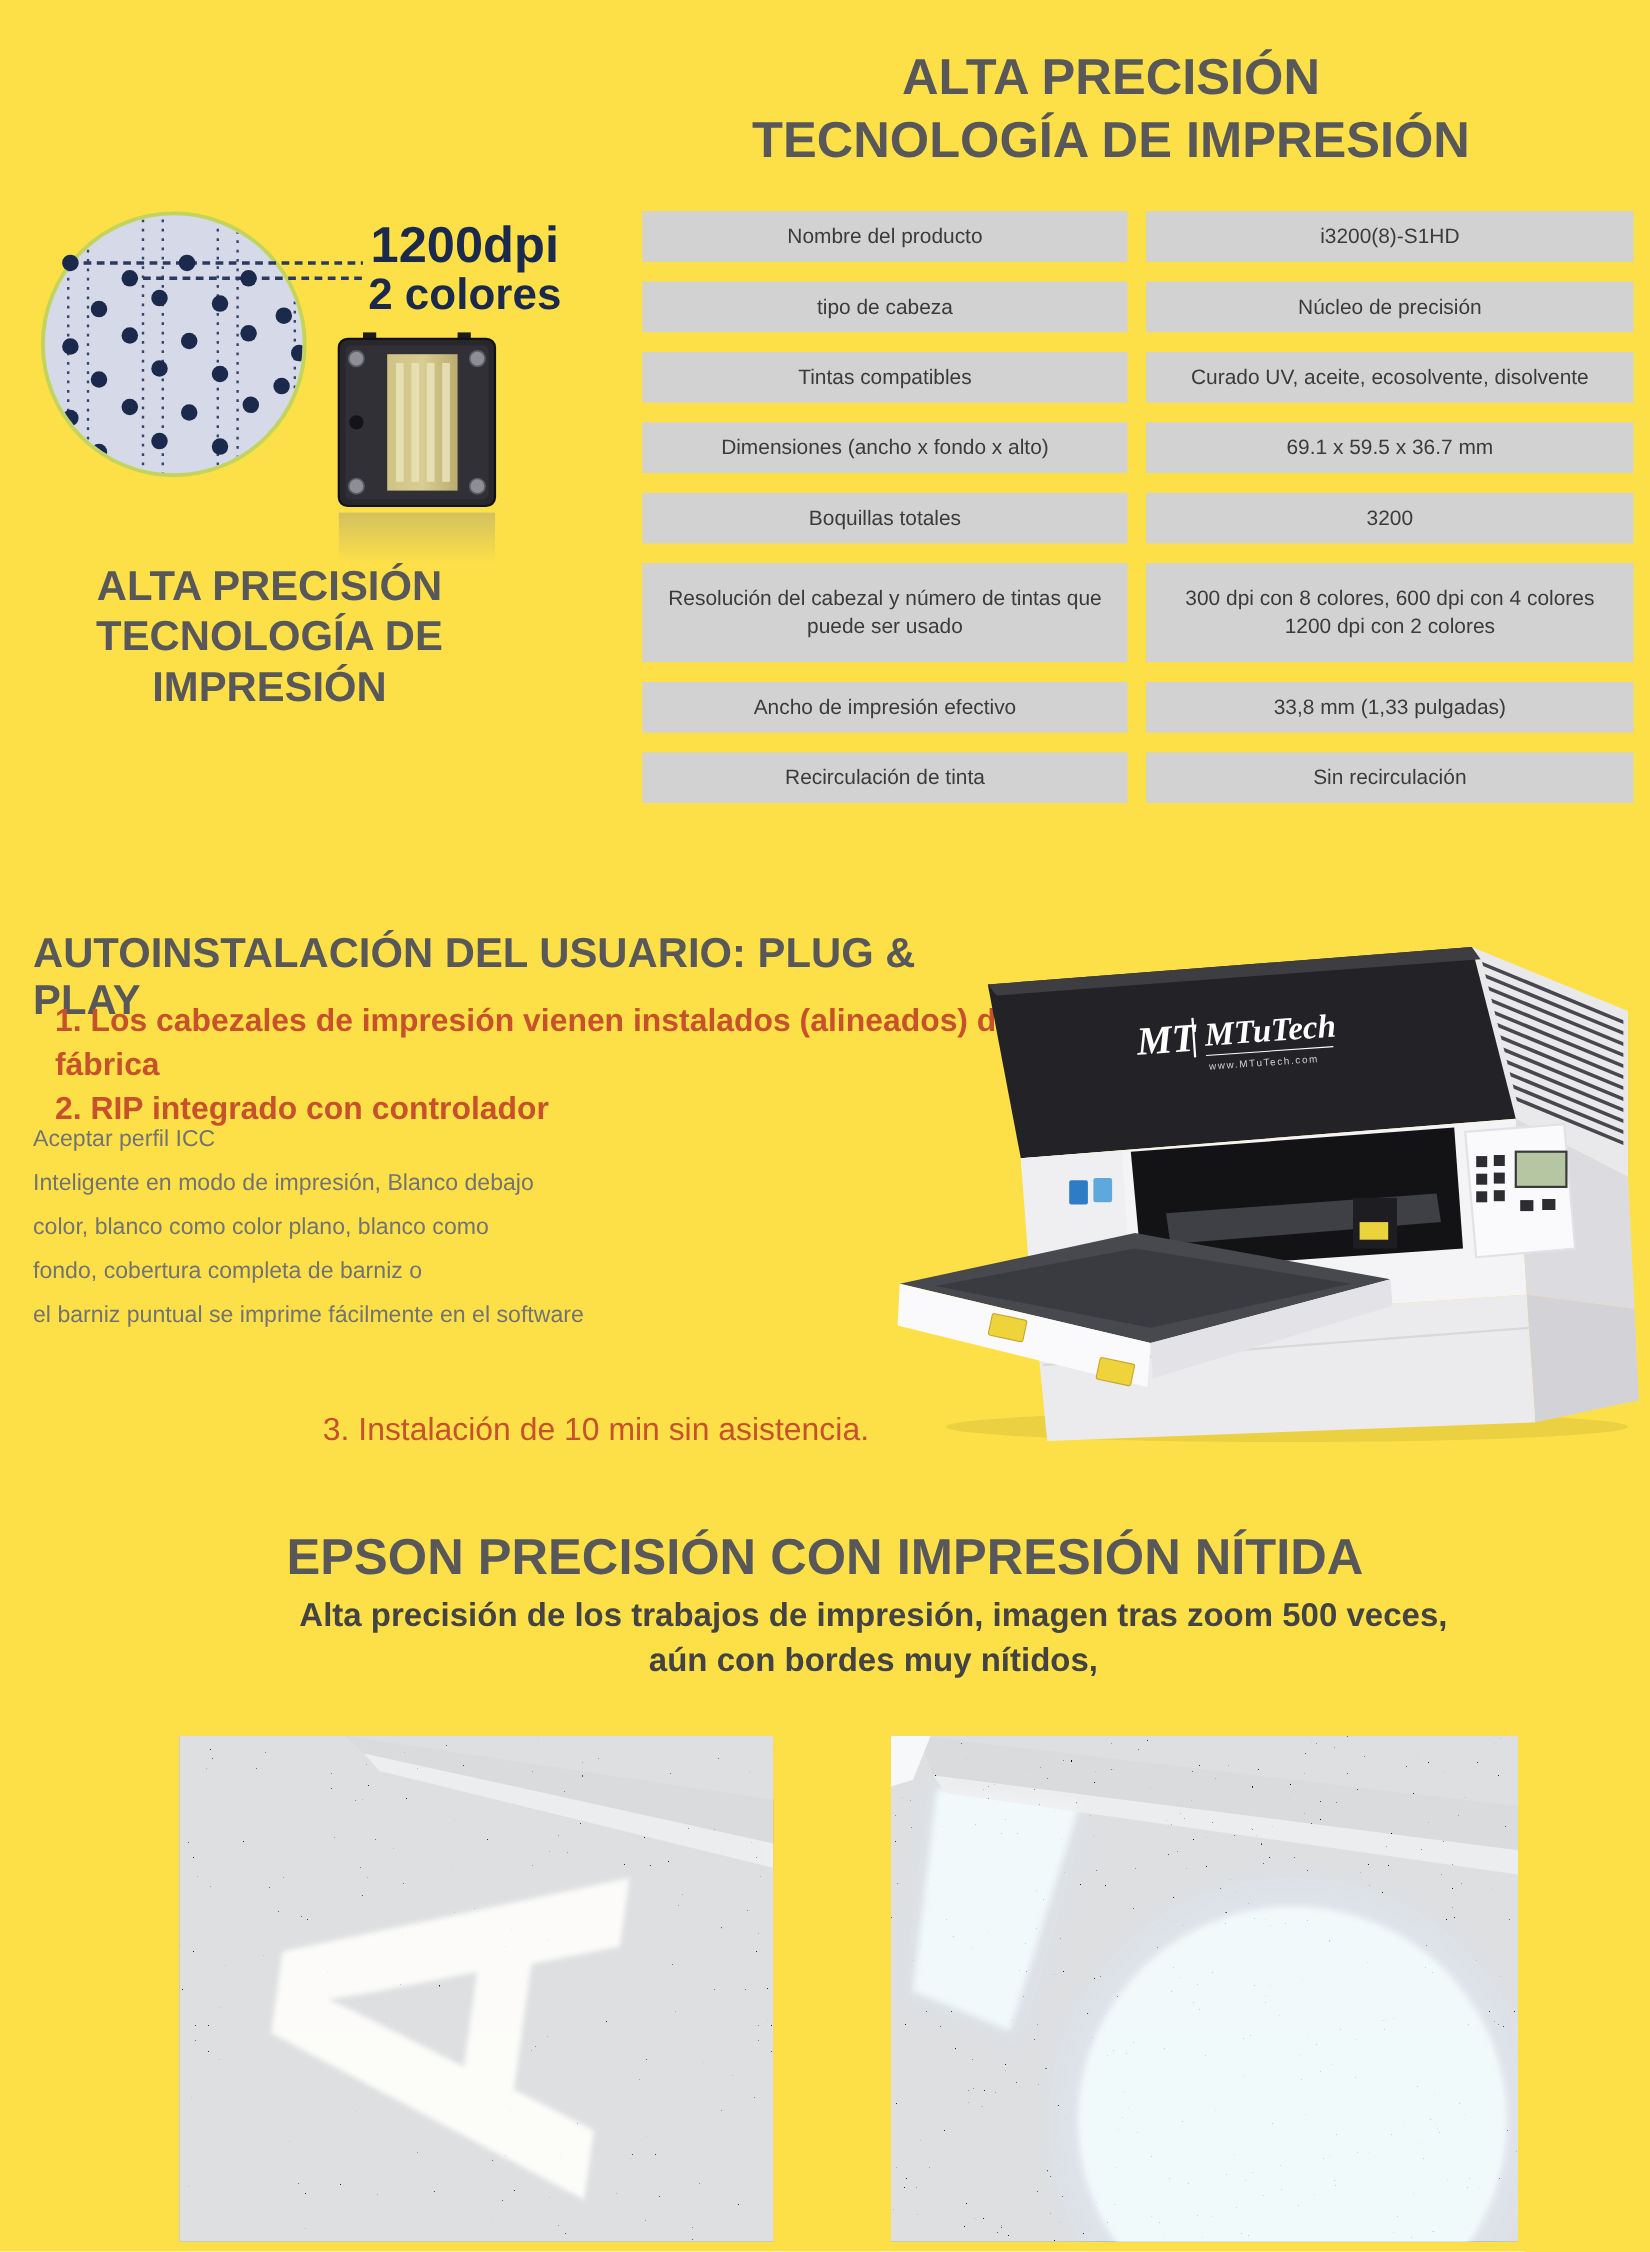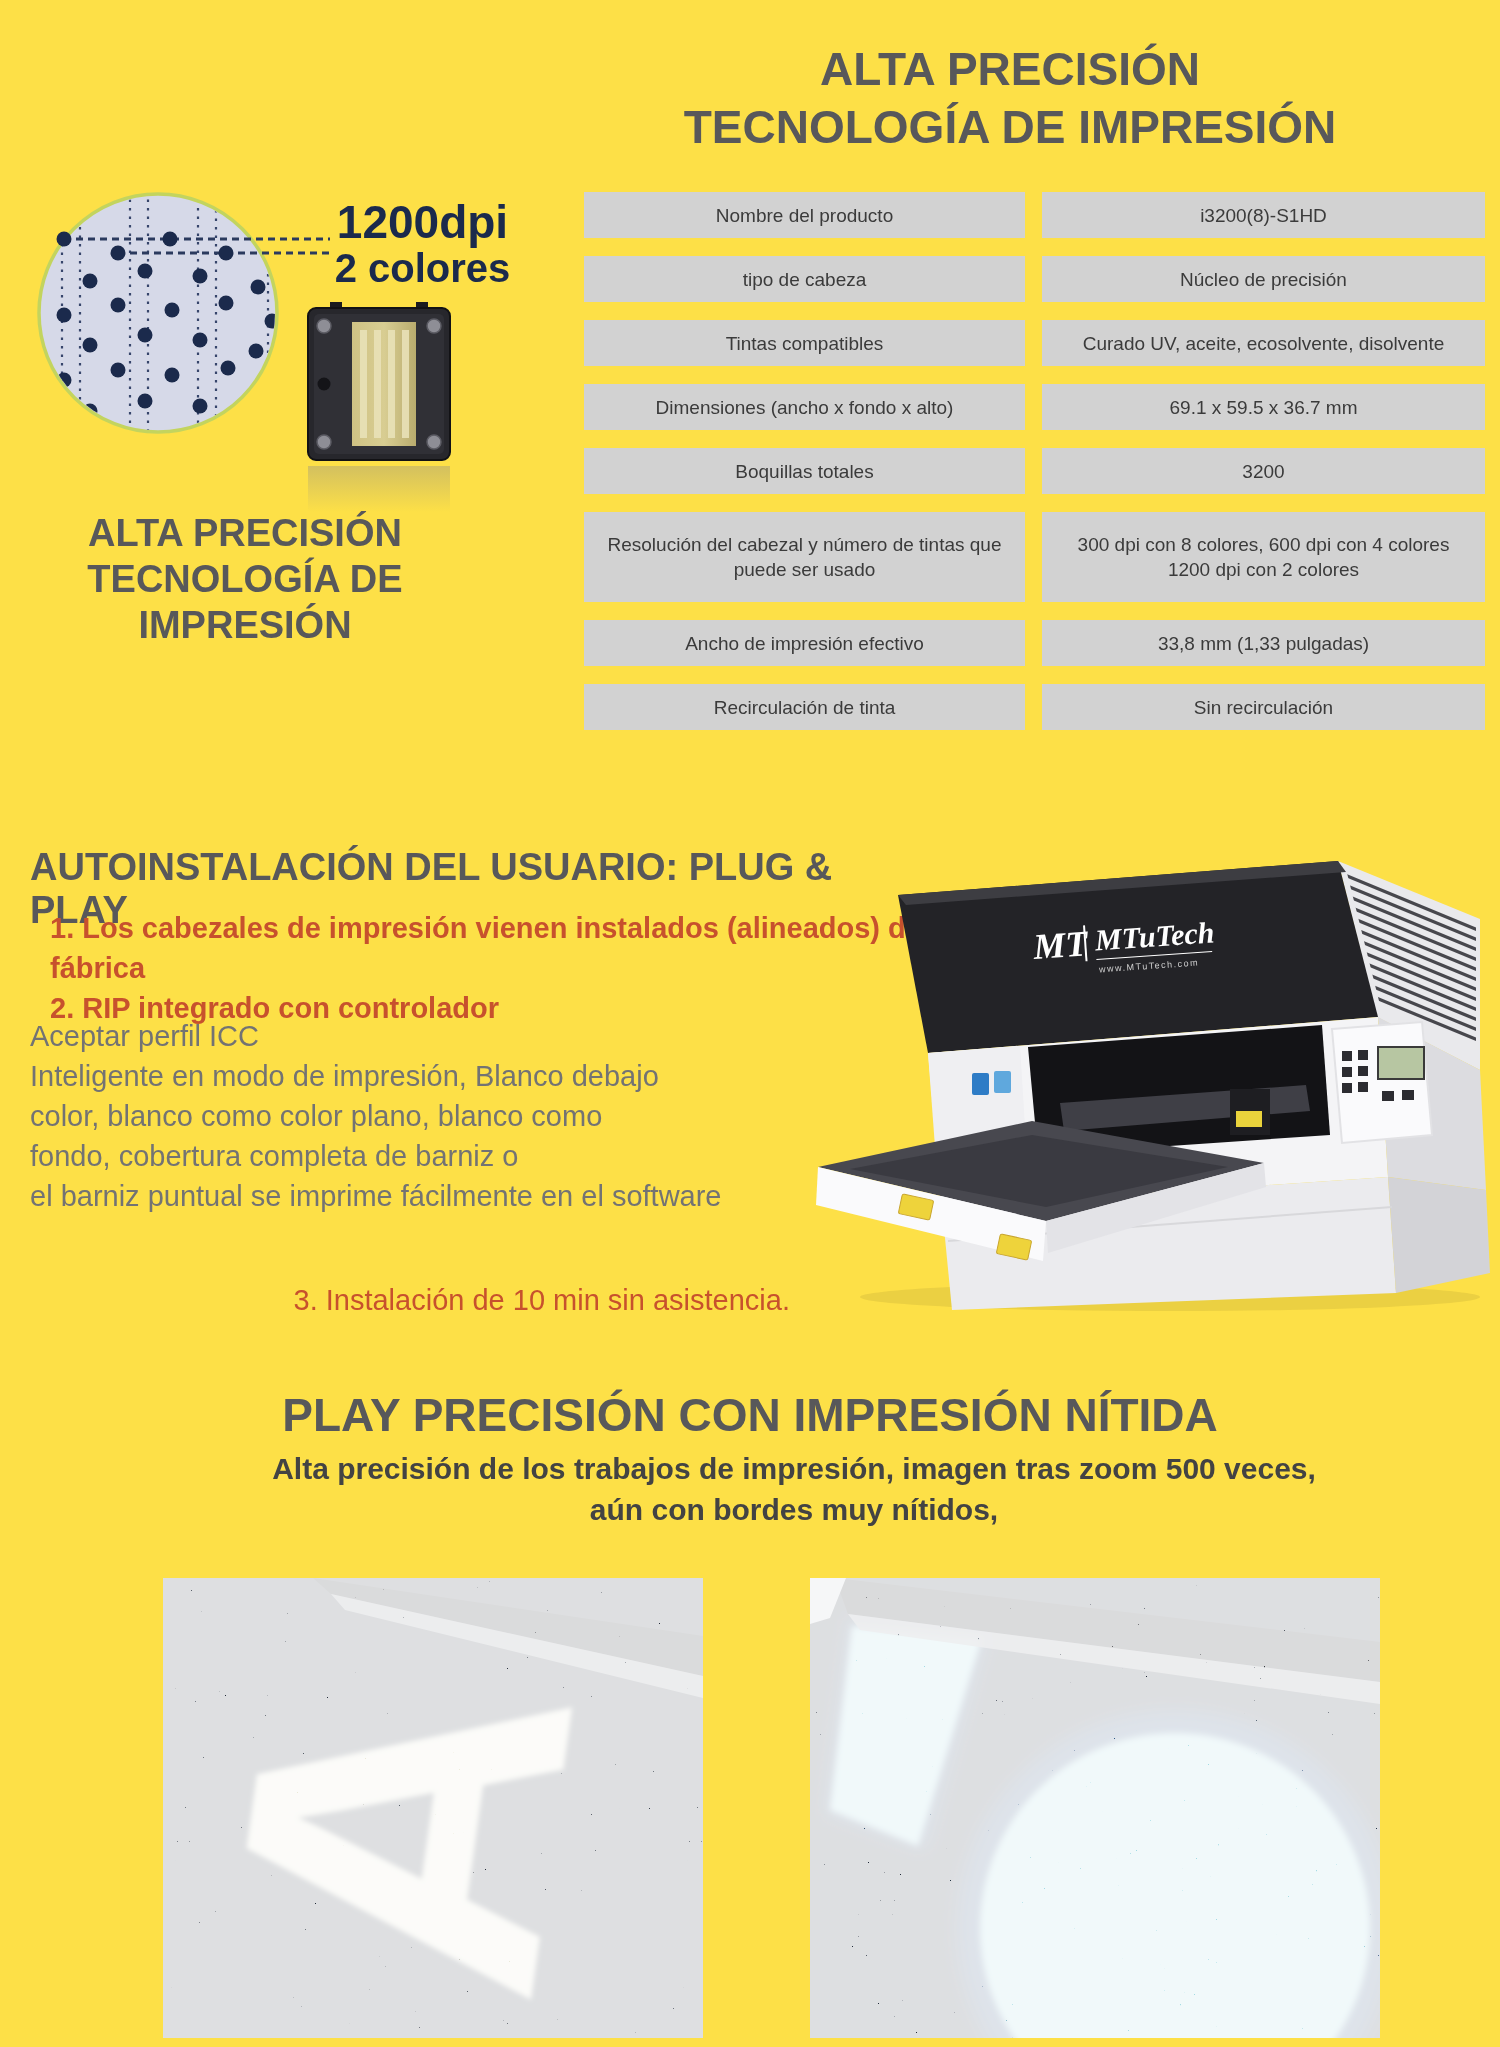--- a/index.html
+++ b/index.html
@@ -27,21 +27,21 @@
 
   
   .hero-heading{left:10px;top:510px;width:470px;text-align:center;font-size:38px;line-height:46px;
     font-weight:bold;color:var(--heading-gray);}
   .hero-paragraph{left:10px;top:620px;width:590px;text-align:center;font-size:30px;line-height:48px;
     color:var(--body-gray);}
 
   
   .install-heading{left:30px;top:846px;width:900px;font-size:38px;font-weight:bold;color:var(--heading-gray);}
   .install-steps{left:30px;top:908px;width:900px;font-size:29px;line-height:40px;font-weight:bold;color:var(--orange);margin-left:20px;}
-  .install-body{left:30px;top:1016px;width:760px;font-size:29px;line-height:40px;color:var(--body-gray);}
+  .install-body{left:30px;top:1016px;width:760px;font-size:21px;line-height:40px;color:var(--body-gray);}
   .install-step3{left:30px;top:1284px;width:760px;font-size:29px;font-weight:normal;color:var(--orange);text-align:right;}
 
   
   .sharp-heading{left:0;top:1388px;width:1500px;text-align:center;font-size:46px;font-weight:bold;color:var(--heading-gray);}
   .sharp-subtitle{left:0;top:1448px;width:1500px;text-align:center;font-size:30px;line-height:41px;
     font-weight:bold;color:#434343;padding-left:44px;}
 
   svg{display:block;}
 </style>
 </head>
@@ -265,21 +265,21 @@
     <g>
       <polygon points="38,322 252,276 484,318 266,376" fill="#48484f"></polygon>
       <polygon points="70,324 252,290 448,322 266,362" fill="#3a3a41"></polygon>
       <polygon points="38,322 266,376 263,416 36,360" fill="#fafafc"></polygon>
       <polygon points="266,376 484,318 486,342 268,408" fill="#e3e3e7"></polygon>
       <rect x="120" y="352" width="32" height="20" rx="2" fill="#eed33b" stroke="#c8a52e" transform="rotate(12 136 362)"></rect>
       <rect x="218" y="392" width="32" height="20" rx="2" fill="#eed33b" stroke="#c8a52e" transform="rotate(12 234 402)"></rect>
     </g>
   </svg>
 
-  <div class="abs sharp-heading">PLAY PRECISIÓN CON IMPRESIÓN NÍTIDA</div>
+  <div class="abs sharp-heading">EPSON PRECISIÓN CON IMPRESIÓN NÍTIDA</div>
   <div class="abs sharp-subtitle preline">Alta precisión de los trabajos de impresión, imagen tras zoom 500 veces,
 aún con bordes muy nítidos,</div>
 
   <svg class="abs" style="left:163px;top:1578px;" width="540" height="460" viewBox="0 0 540 460">
     <defs>
       <filter id="sp1" x="0%" y="0%" width="100%" height="100%">
         <feTurbulence type="fractalNoise" baseFrequency="0.5" numOctaves="2" seed="11"></feTurbulence>
         <feColorMatrix type="matrix" values="0 0 0 0 1  0 0 0 0 1  0 0 0 0 1  9 9 9 -10.5 0"></feColorMatrix>
       </filter>
       <filter id="blurA">

